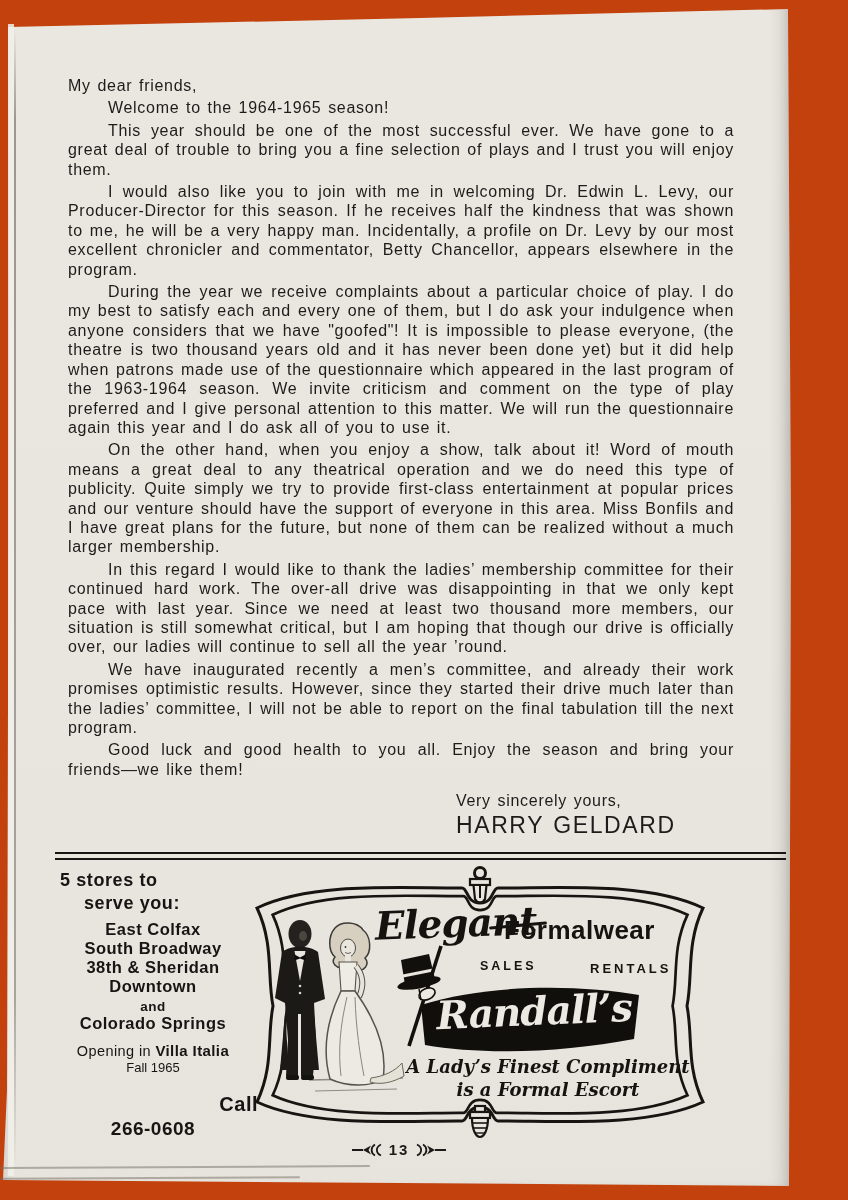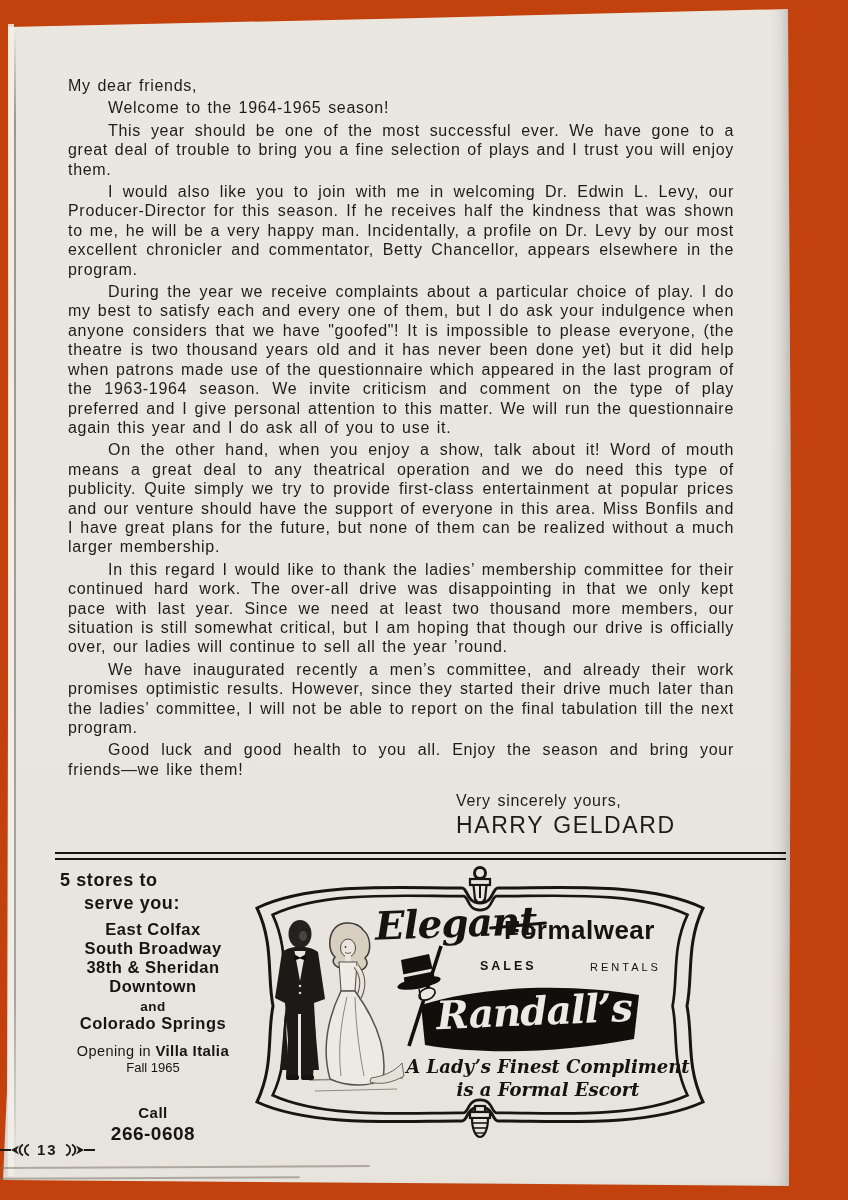--- a/index.html
+++ b/index.html
@@ -36,43 +36,43 @@
   
   .stores{position:absolute;left:48px;top:870px;width:210px;color:#161513;}
   .stores .h1{font-weight:bold;font-size:18px;letter-spacing:.6px;padding-left:12px;}
   .stores .h2{font-weight:bold;font-size:18px;letter-spacing:.6px;padding-left:36px;margin-top:2px;}
   .stores .locs{text-align:center;margin-top:6px;font-weight:bold;font-size:16.5px;letter-spacing:.5px;}
   .stores .locs div{}
   .stores .locs .and{font-size:13.5px;margin-top:3px;}
   .stores .opening{margin-top:9px;text-align:center;font-size:14.5px;letter-spacing:.4px;}
   .stores .opening b{font-size:15px;}
   .stores .fall{text-align:center;font-size:13px;margin-top:1px;}
-  .stores .call{text-align:center;font-weight:bold;font-size:15px;margin-top:29px;letter-spacing:.5px;}
+  .stores .call{text-align:right;font-weight:bold;font-size:20px;margin-top:18px;letter-spacing:.5px;}
   .stores .phone{text-align:center;font-weight:bold;font-size:19px;margin-top:2px;letter-spacing:.5px;}
 
   
   .plaque{position:absolute;left:251px;top:864px;width:458px;height:288px;}
   .plaque svg{position:absolute;left:0;top:0;}
   .ad-text{position:absolute;color:#14130f;}
   .elegant{left:124px;top:36px;font-family:"DejaVu Serif",serif;font-style:italic;font-weight:bold;
            font-size:39px;transform:rotate(-2deg);letter-spacing:-1px;}
   .tbar{position:absolute;left:238px;top:60px;width:58px;height:3px;background:#14130f;
         border-radius:2px;transform:rotate(-5deg);}
   .formalwear{left:253px;top:51px;font-size:26px;font-weight:bold;letter-spacing:.5px;}
   .sales{left:229px;top:95px;font-size:12.5px;font-weight:bold;letter-spacing:3px;}
-  .rentals{left:339px;top:97px;font-size:11px;font-weight:normal;letter-spacing:3px;}
+  .rentals{left:339px;top:97px;font-size:13px;font-weight:bold;letter-spacing:3px;}
   .randalls{left:178px;top:124px;width:210px;text-align:center;
             font-family:"DejaVu Serif",serif;font-style:italic;font-weight:bold;
             font-size:39px;color:#ece9e2;transform:rotate(-2.5deg);letter-spacing:-1px;}
   .tagline{left:152px;top:191px;width:290px;text-align:center;
            font-family:"DejaVu Serif",serif;font-style:italic;font-weight:bold;
            font-size:18px;line-height:23px;}
 
   
-  .pagenum{position:absolute;left:0;top:1140px;width:798px;color:#1b1a18;}
+  .pagenum{position:absolute;left:0;top:1140px;width:798px;text-align:center;color:#1b1a18;}
   .pagenum .num{font-weight:bold;font-size:15px;letter-spacing:2px;vertical-align:middle;padding:0 5px;}
   .pagenum svg{vertical-align:middle;}
 </style>
 </head>
 <body>
 
 <div id="screen">
 
   <div class="page"></div>
   <div class="edge-sliver"></div>

